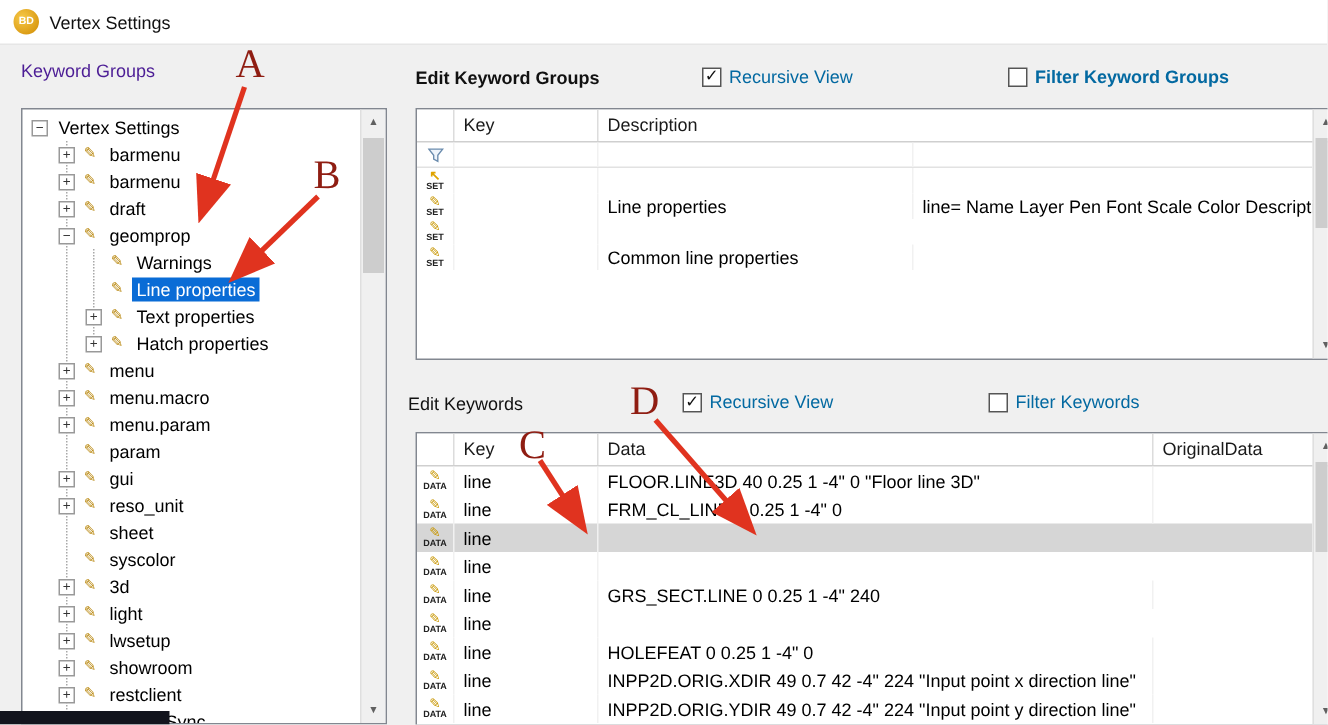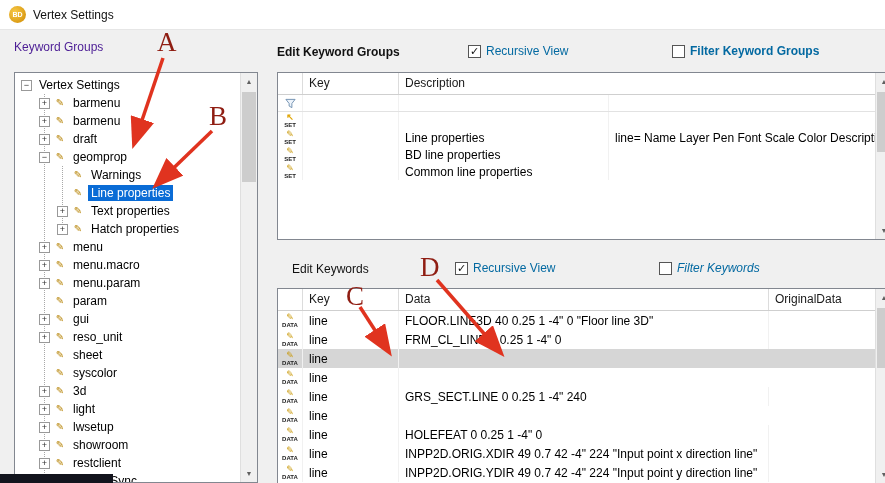--- a/index.html
+++ b/index.html
@@ -6,21 +6,21 @@
   html,body { width:885px; height:483px; overflow:hidden; }
   body { font-family:"Liberation Sans", sans-serif; font-size:12px; background:#f0f0f0; position:relative; color:#000; }
 
   .titlebar { position:absolute; left:0; top:0; width:885px; height:30px; background:#ffffff; border-bottom:1px solid #e6e6e6; display:flex; align-items:center; gap:7px; padding-left:9px; }
   .app-icon { width:17px; height:17px; border-radius:50%; background:radial-gradient(circle at 35% 35%, #f7c948, #d08a00); color:#fff; font-size:7px; font-weight:bold; display:flex; align-items:center; justify-content:center; flex:none; }
   .title-text { font-size:12px; color:#111; }
 
   .label-kg { position:absolute; left:14px; top:40px; color:#4c1d95; }
   .panel-title { position:absolute; color:#111; }
   .t-groups { left:277px; top:45px;font-weight:bold; }
-  .t-keywords { left:292px; top:262px; }
+  .t-keywords { left:272px; top:262px; }
 
   .checkbox { position:absolute; display:flex; align-items:center; gap:5px; }
   .cb-box { width:13px; height:13px; border:1px solid #555; background:#fff; font-size:11px; line-height:11px; text-align:center; color:#111; flex:none; }
   .cb-label { color:#0369a1; }
 
   
   .tree { position:absolute; left:14px; top:72px; width:244px; height:411px; background:#fff; border:1px solid #828790; overflow:hidden; }
   .tree-inner { position:absolute; left:0; top:0; right:17px; bottom:0; padding-top:3px; overflow:hidden; }
   .tree-row { display:flex; align-items:center; height:18px; gap:4px; position:relative; }
   .expander { width:11px; height:11px; border:1px solid #999; background:#fff; font-size:9px; line-height:9px; text-align:center; color:#333; flex:none; }
@@ -258,21 +258,20 @@
         <div class="cell c3">line= Name Layer Pen Font Scale Color Description...</div>
       </div>
       <div class="grid-row">
         <div class="cell c0 icon-cell">
           <span class="mini-icon">
             <span class="pencil">✎</span>
             <span class="tag">SET</span>
           </span>
         </div>
         <div class="cell c1"></div>
-        <div class="cell c2">BD line properties</div>
         <div class="cell c3"></div>
       </div>
       <div class="grid-row">
         <div class="cell c0 icon-cell">
           <span class="mini-icon">
             <span class="pencil">✎</span>
             <span class="tag">SET</span>
           </span>
         </div>
         <div class="cell c1"></div>
@@ -285,21 +284,21 @@
     <div class="thumb"></div>
     <div class="sb-btn down">▼</div>
   </div>
 </div>
 
 <div class="panel-title t-keywords">Edit Keywords</div>
 <div class="checkbox" style="left:455px;top:261px;">
   <span class="cb-box">✓</span>
   <span class="cb-label">Recursive View</span>
 </div>
-<div class="checkbox" style="left:659px;top:261px;font-style:italic;">
+<div class="checkbox" style="left:659px;top:261px;">
   <span class="cb-box"></span>
   <span class="cb-label">Filter Keywords</span>
 </div>
 
 <div class="gridpanel gp-bottom">
   <div class="grid-header">
       <div class="hcell c0"></div>
       <div class="hcell c1">Key</div>
       <div class="hcell c2">Data</div>
       <div class="hcell c3">OriginalData</div>

